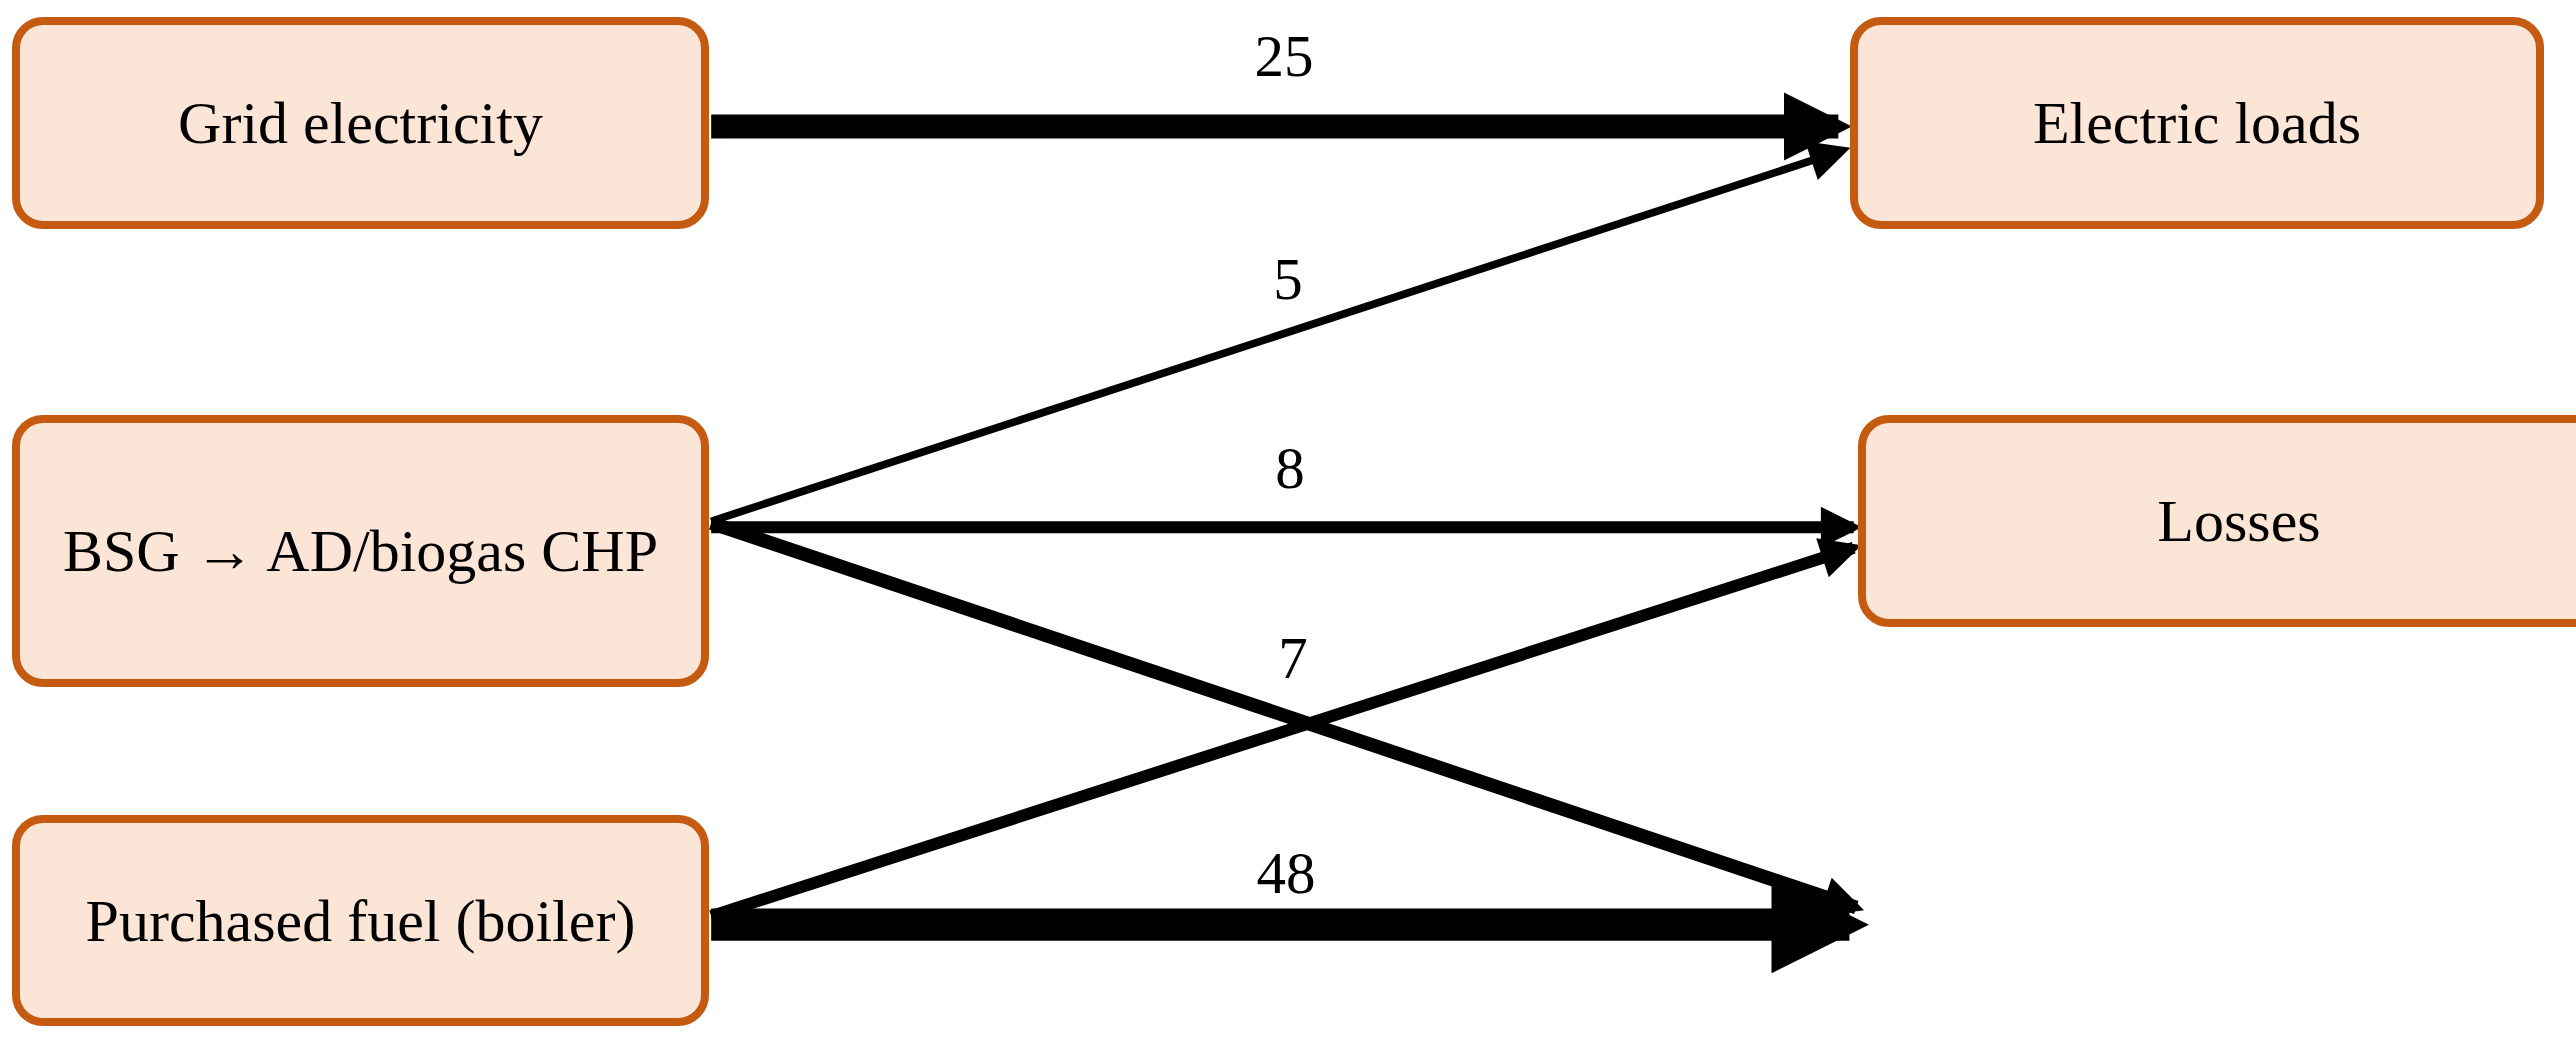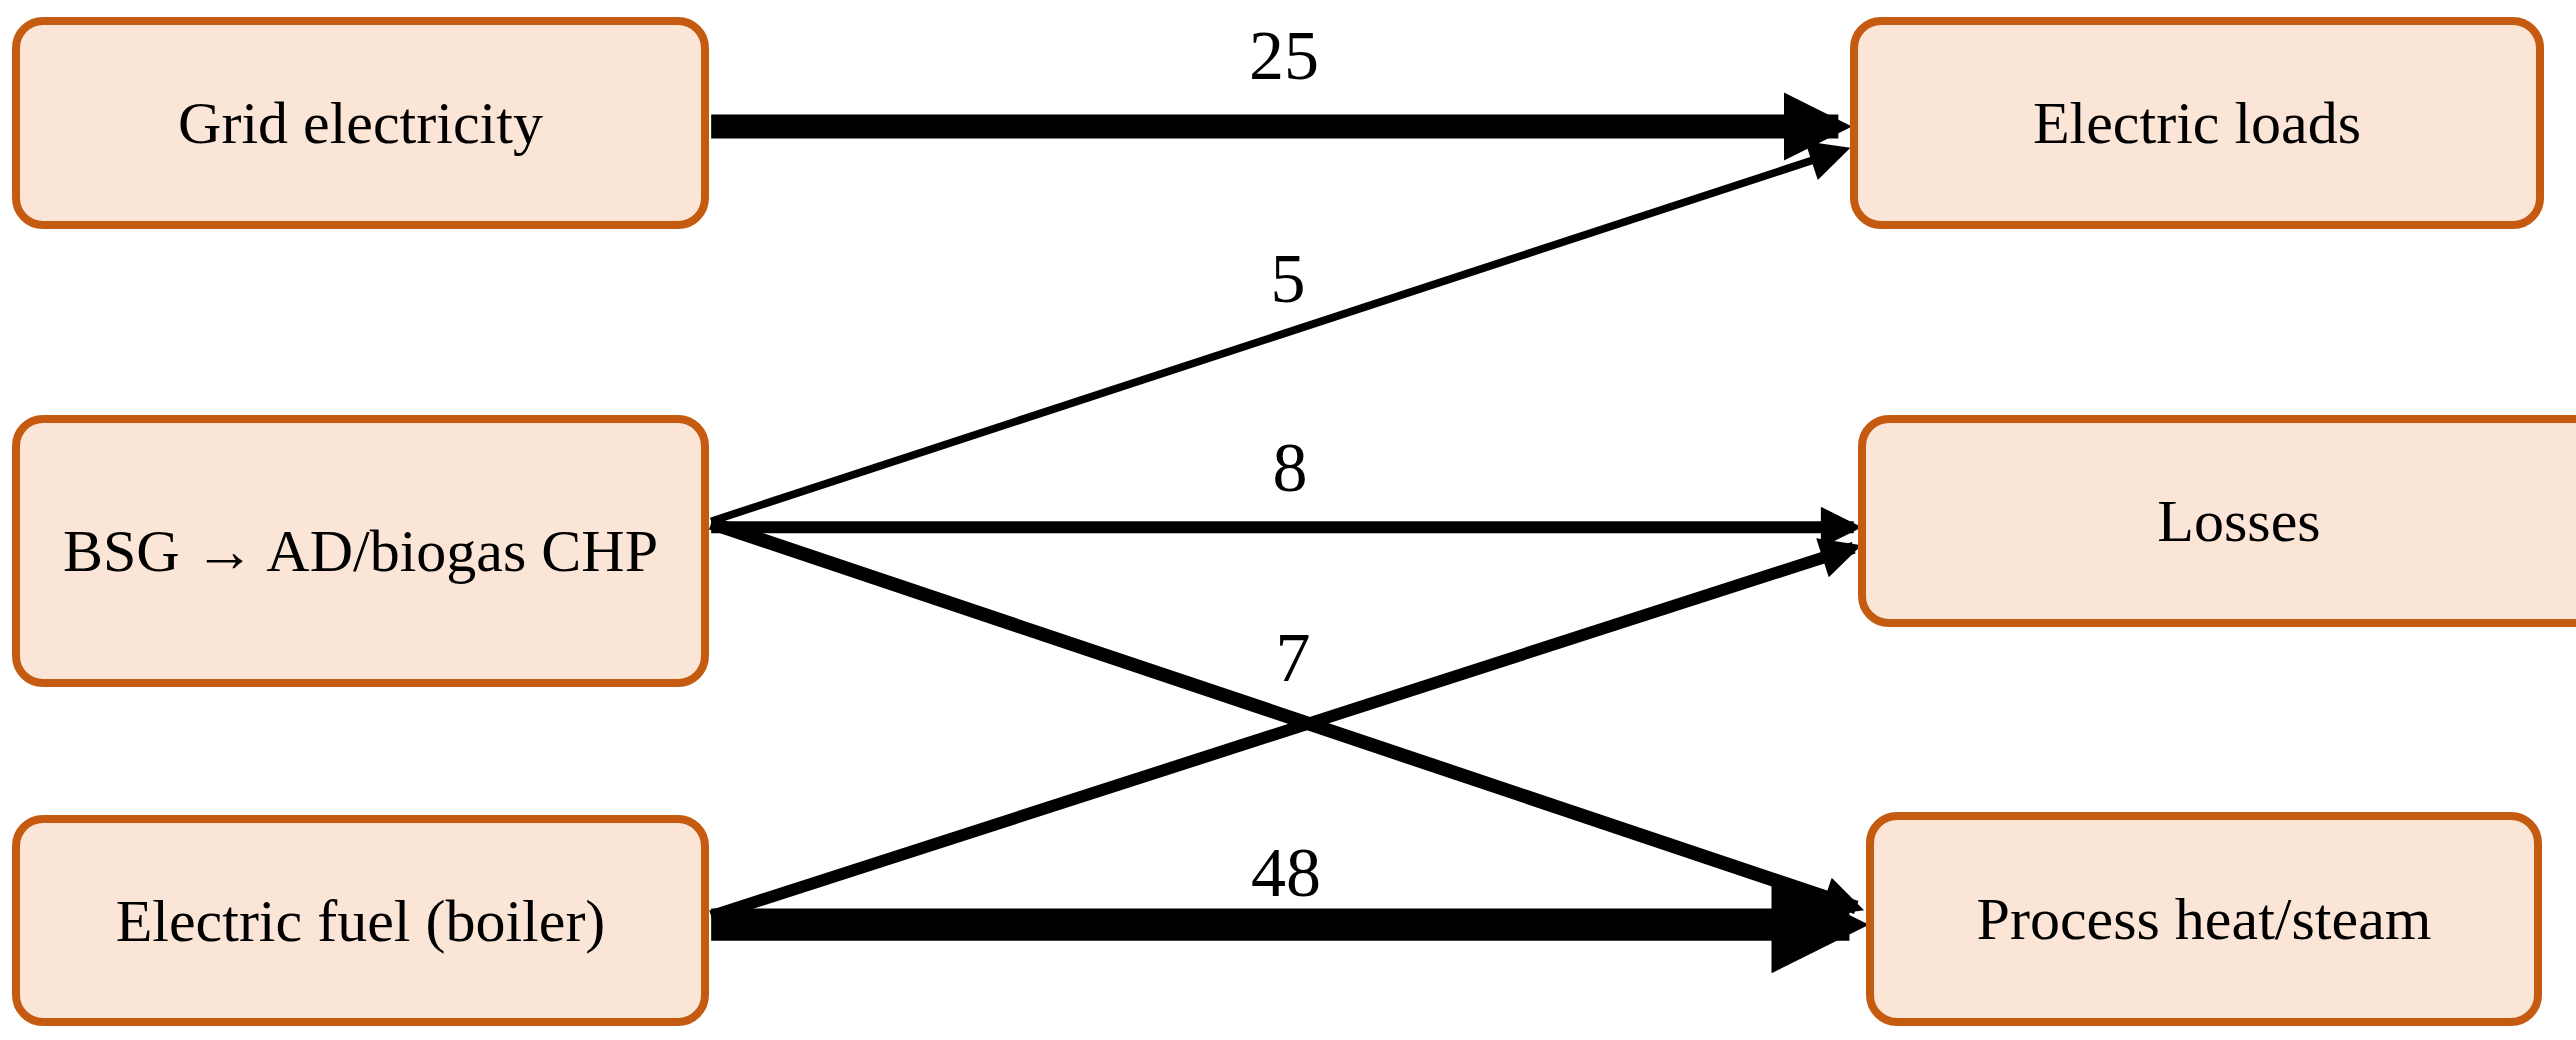--- a/index.html
+++ b/index.html
@@ -35,21 +35,21 @@
   .n-grid {left:12px;  top:17px;  width:697px; height:212px;}
   .n-bsg  {left:12px;  top:415px; width:697px; height:272px;}
   .n-fuel {left:12px;  top:815px; width:697px; height:211px;}
   
   .n-elec {left:1850px;top:17px;  width:694px; height:212px;}
   .n-loss {left:1858px;top:415px; width:762px; height:212px;}
   .n-heat {left:1866px;top:812px; width:676px; height:214px;}
   .flow-label{
     position:absolute;
     transform:translate(-50%,-50%);
-    font-size:70px;
+    font-size:59px;
     color:var(--text);
     line-height:1;
   }
   .lab-25{left:1284px;top:56px;}
   .lab-5 {left:1288px;top:279px;}
   .lab-8 {left:1290px;top:468px;}
   .lab-7 {left:1293px;top:658px;}
   .lab-48{left:1286px;top:859px;margin-top:14px;}
 </style>
 </head>
@@ -78,31 +78,28 @@
     <line x1="832" y1="1082" x2="2164" y2="1082" stroke-width="38" marker-end="url(#mL)"></line>
   </svg>
 
   <div class="node n-grid">
     <span>Grid electricity</span>
   </div>
   <div class="node n-bsg">
     <span>BSG → AD/biogas CHP</span>
   </div>
   <div class="node n-fuel">
-    <span>Electric fuel (boiler)</span>
+    <span>Purchased fuel (boiler)</span>
   </div>
 
   <div class="node n-elec">
     <span>Electric loads</span>
   </div>
   <div class="node n-loss">
     <span>Losses</span>
-  </div>
-  <div class="node n-heat">
-    <span>Process heat/steam</span>
   </div>
 
   <div class="flow-label lab-25">25</div>
   <div class="flow-label lab-5">5</div>
   <div class="flow-label lab-8">8</div>
   <div class="flow-label lab-7">7</div>
   <div class="flow-label lab-48">48</div>
 
 </div>
 

